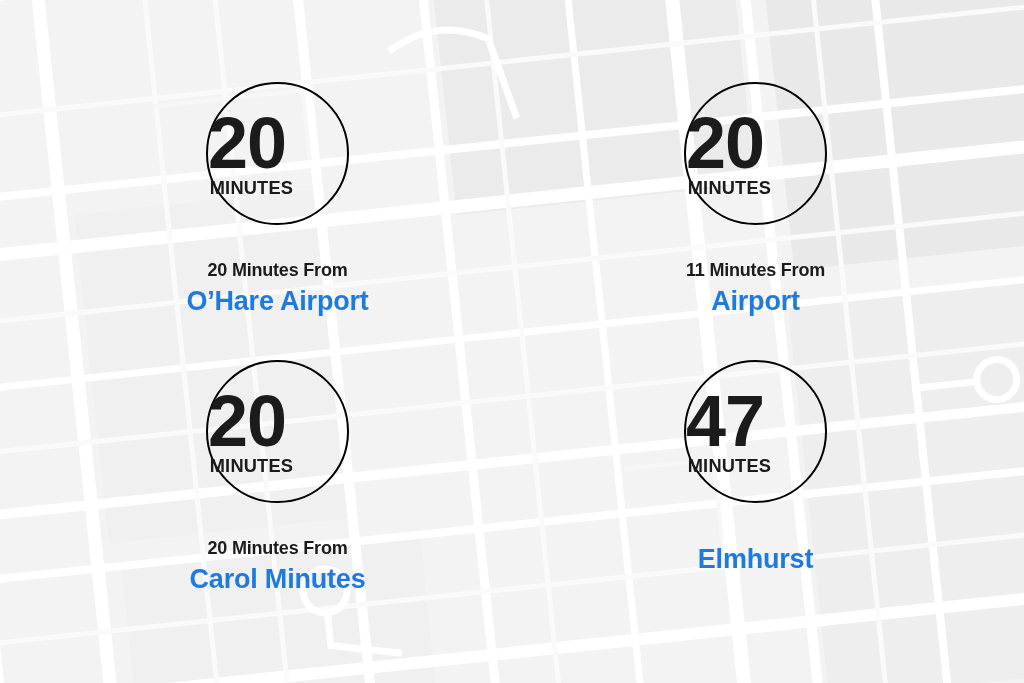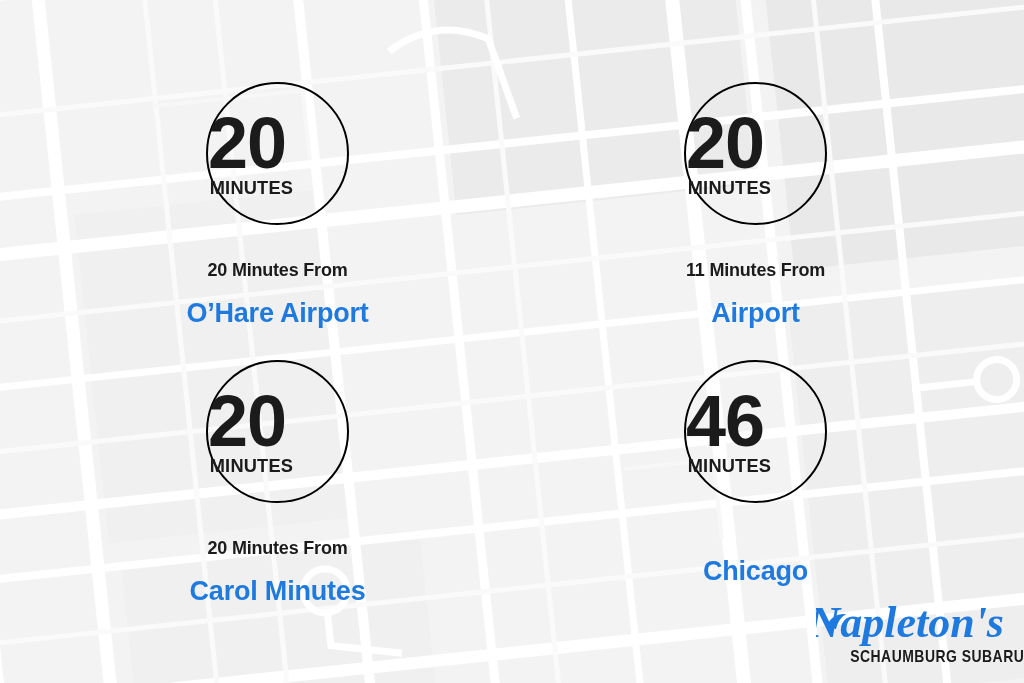--- a/index.html
+++ b/index.html
@@ -90,21 +90,21 @@
     letter-spacing: -0.2px;
     color: #1b1b1b;
   }
   .caption-bottom {
     display: block;
     font-family: "Liberation Sans", sans-serif;
     font-weight: 700;
     font-size: 27px;
     letter-spacing: -0.2px;
     color: #1f7ae0;
-    margin-top: 18px;
+    margin-top: 6px;
   }
 
   
   #logo {
     position: absolute;
     right: 18px;
     bottom: 16px;
     z-index: 3;
     width: 190px;
     text-align: right;
@@ -216,31 +216,24 @@
         <span class="badge-unit">MINUTES</span>
       </div>
       <div class="card-caption">
         <span class="caption-top">20 Minutes From</span>
         <span class="caption-bottom">Carol Minutes</span>
       </div>
     </div>
 
     <div class="card col-b">
       <div class="badge-circle">
-        <span class="badge-number">46</span>
-        <span class="badge-unit">MINUTES</span>
-      </div>
-      <div class="card-caption">
-        <span class="caption-bottom">Chicago</span>
+        <span class="badge-number">47</span>
+        <span class="badge-unit">MINUTES</span>
+      </div>
+      <div class="card-caption">
+        <span class="caption-bottom">Elmhurst</span>
       </div>
     </div>
 
   </div>
 
-  <div id="logo">
-    <svg width="190" height="52" viewBox="0 0 190 52">
-      <text x="188" y="40" text-anchor="end" font-family="'Liberation Serif', serif" font-style="italic" font-weight="700" font-size="44" fill="#1f7ae0" id="logo-script">Napleton's</text>
-      <path d="M10 30 Q16 16 30 17 Q22 22 20 32 Z" fill="#1f7ae0"></path>
-    </svg>
-    <div class="logo-sub">SCHAUMBURG SUBARU</div>
-  </div>
 
 </div>
 
 </body></html>

